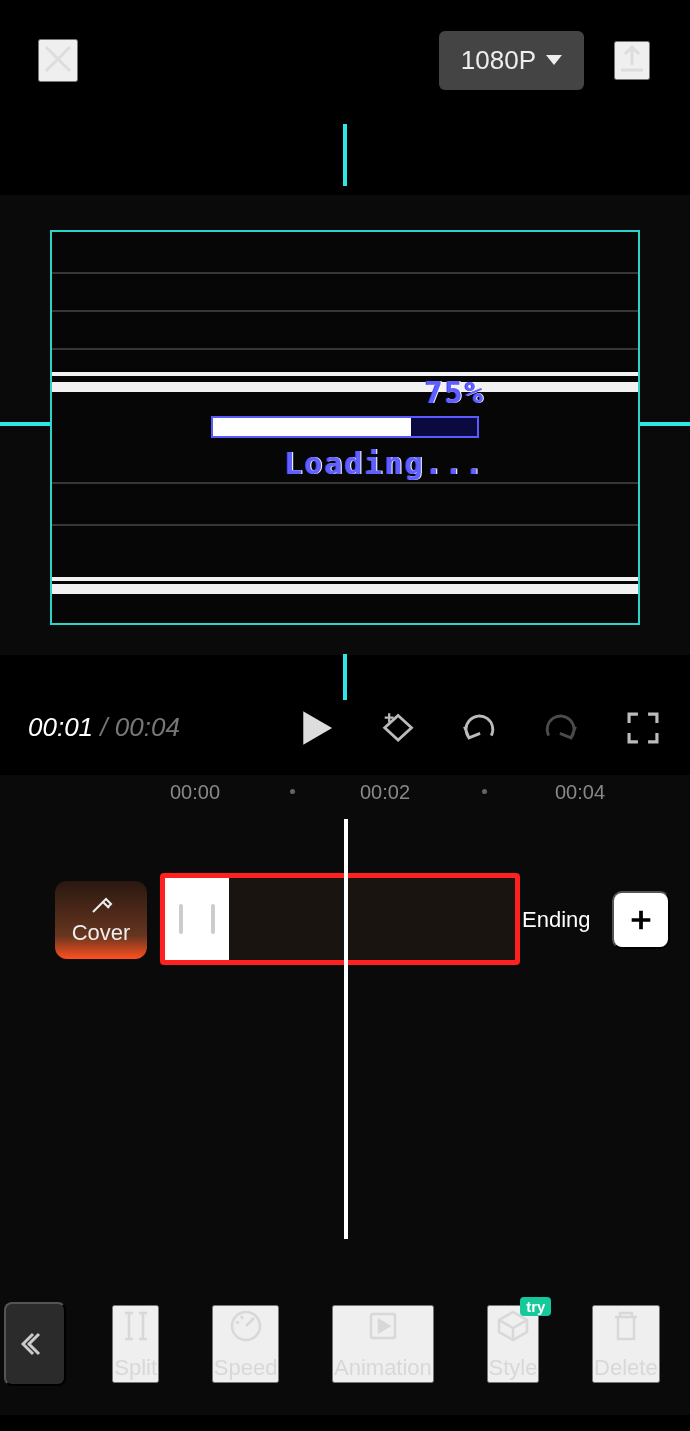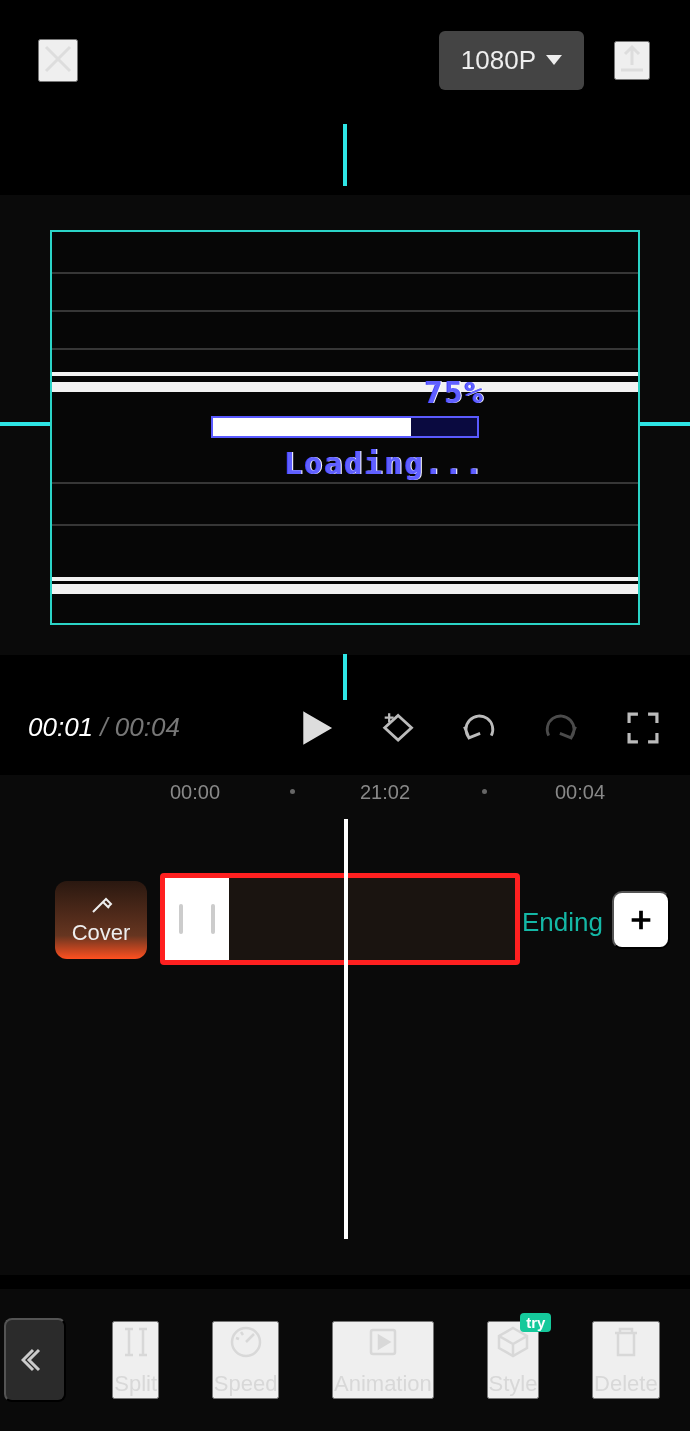--- a/index.html
+++ b/index.html
@@ -175,37 +175,37 @@
     display:flex; gap:10px; align-items:center;
     color:#fff; font-size:18px; font-weight:500;
   }
   .mute-icon svg { width:20px; height:20px; stroke:#fff; fill:#fff; }
   .keyframe {
     position:absolute; top:50%; transform:translate(-50%,-50%) rotate(45deg);
     width:24px; height:24px; background:#fff;
   }
   .ending-label {
     position:absolute; left:522px; top:34px;
-    font-size:26px; color:#14b8a6;
+    font-size:22px; color:#ffffff;
   }
   .add-btn {
     position:absolute; right:20px; top:18px;
     width:58px; height:58px; border-radius:10px;
     background:#fff; display:flex; align-items:center; justify-content:center;
   }
   .add-btn svg { stroke:#000; stroke-width:4; }
 
   .playhead {
     position:absolute; left:344px; top:44px;
     width:4px; height:420px; background:#fff;
   }
 
   
   .bottom-bar {
-    position:absolute; bottom:0; left:0; right:0;
+    position:absolute; bottom:16px; left:0; right:0;
     height:142px;
     display:flex; align-items:center;
     padding: 0 4px;
     background:#0a0a0a;
   }
   .collapse-btn {
     width:62px; height:84px;
     background:#2b2b2b; border-radius:8px;
     display:flex; align-items:center; justify-content:center;
     margin-right: 20px;
@@ -306,21 +306,21 @@
           <path d="M4 11 V4 H11 M19 4 H26 V11 M26 19 V26 H19 M11 26 H4 V19"></path>
         </svg>
     </button>
   </div>
 </div>
 
 <div class="timeline">
   <div class="ruler">
     <span class="ruler-mark" style="left:170px">00:00</span>
     <span class="ruler-dot" style="left:290px"></span>
-    <span class="ruler-mark" style="left:360px">21:02</span>
+    <span class="ruler-mark" style="left:360px">00:02</span>
     <span class="ruler-dot" style="left:482px"></span>
     <span class="ruler-mark" style="left:555px">00:04</span>
   </div>
 
   <div class="track-area">
     <div class="cover-btn">
       <svg viewBox="0 0 24 24">
           <path d="M4 18 L14 8 L20 14 M14 8 L17 5 L22 10 L19 13"></path>
         </svg>
       <span>Cover</span>

